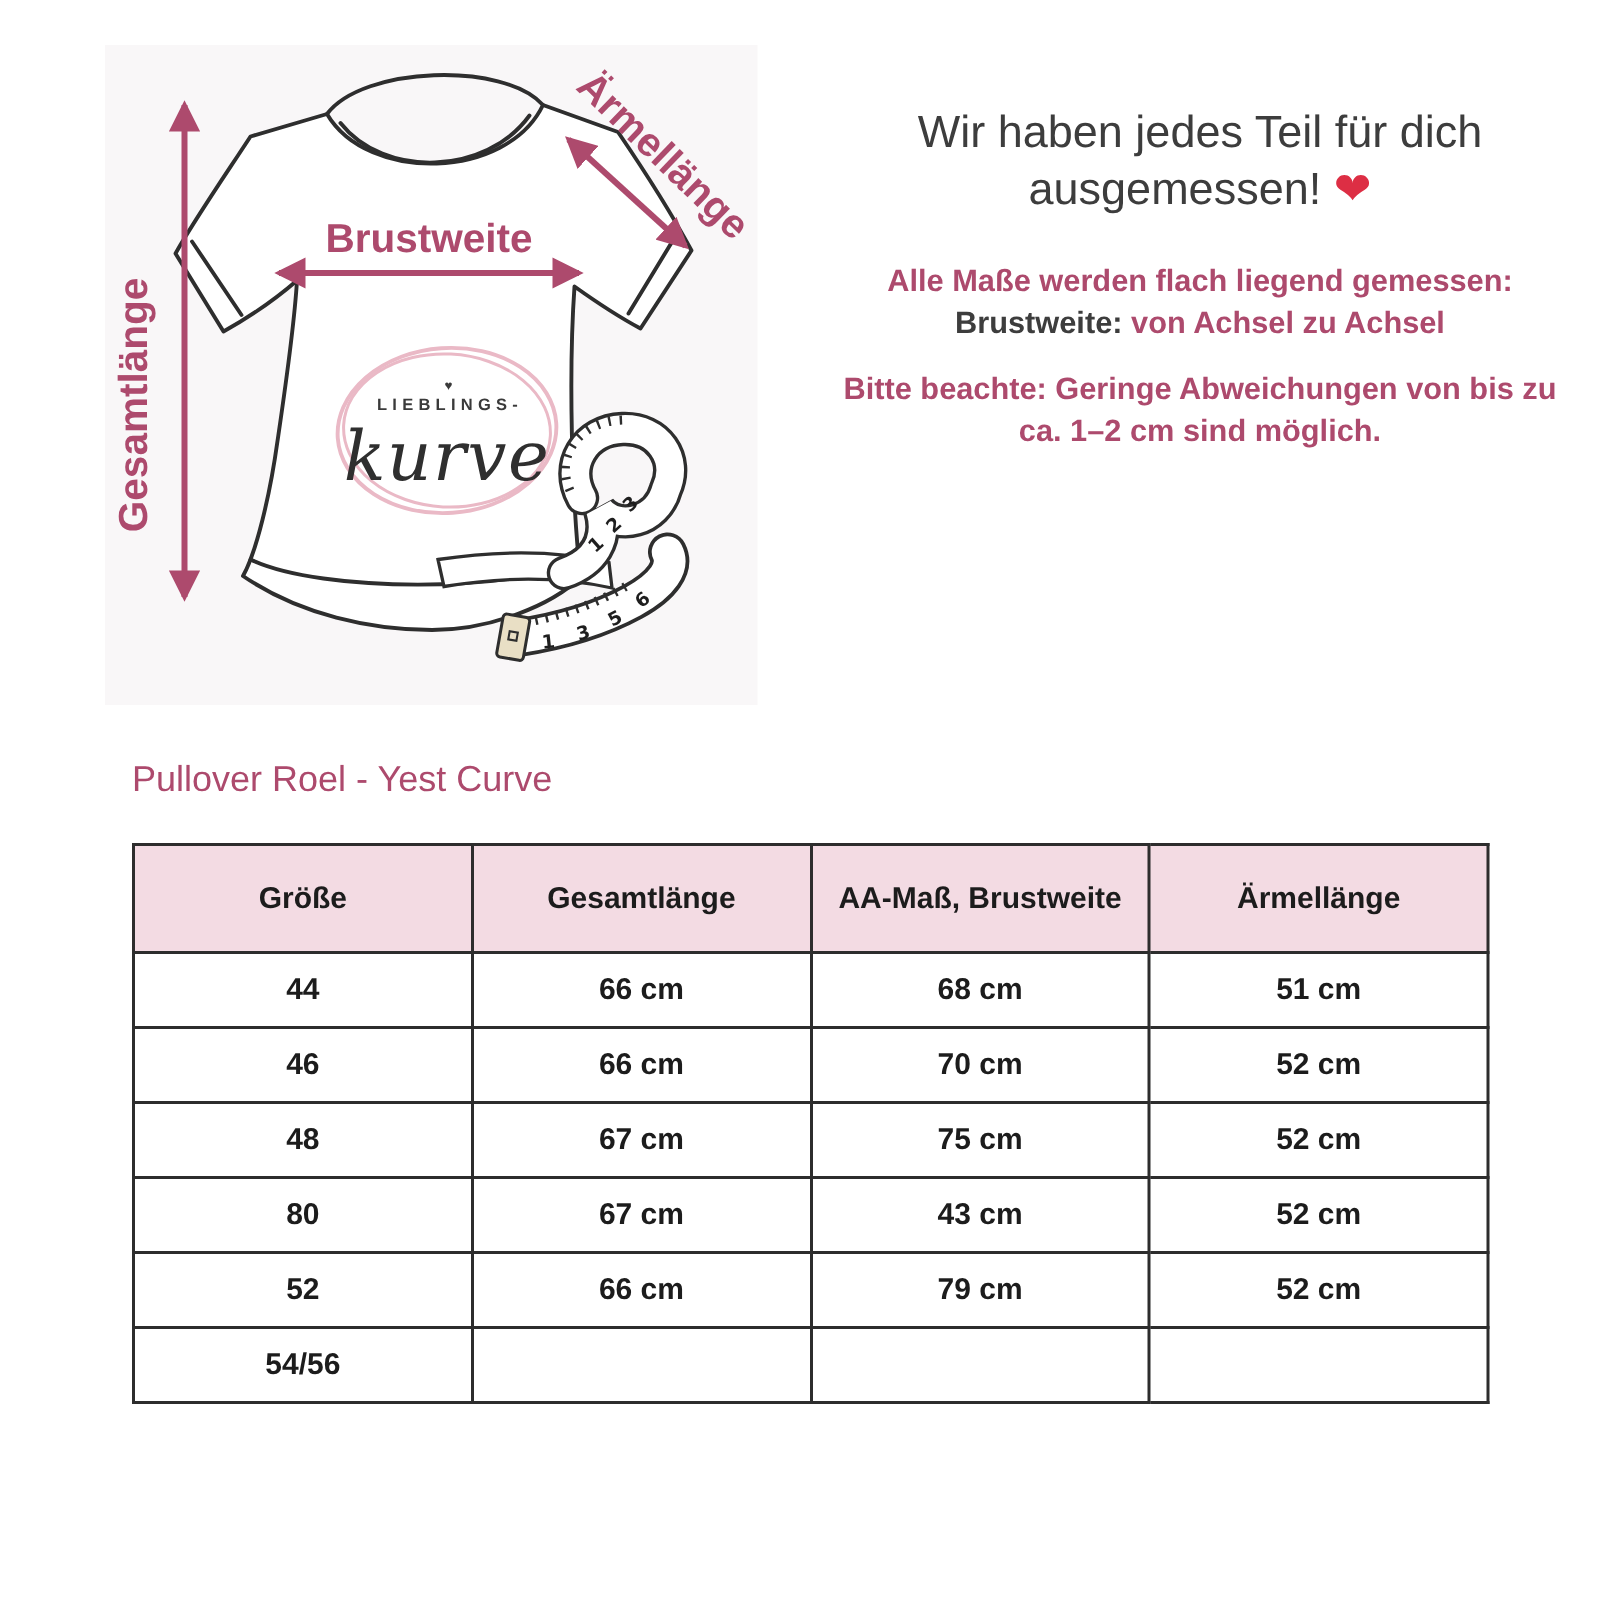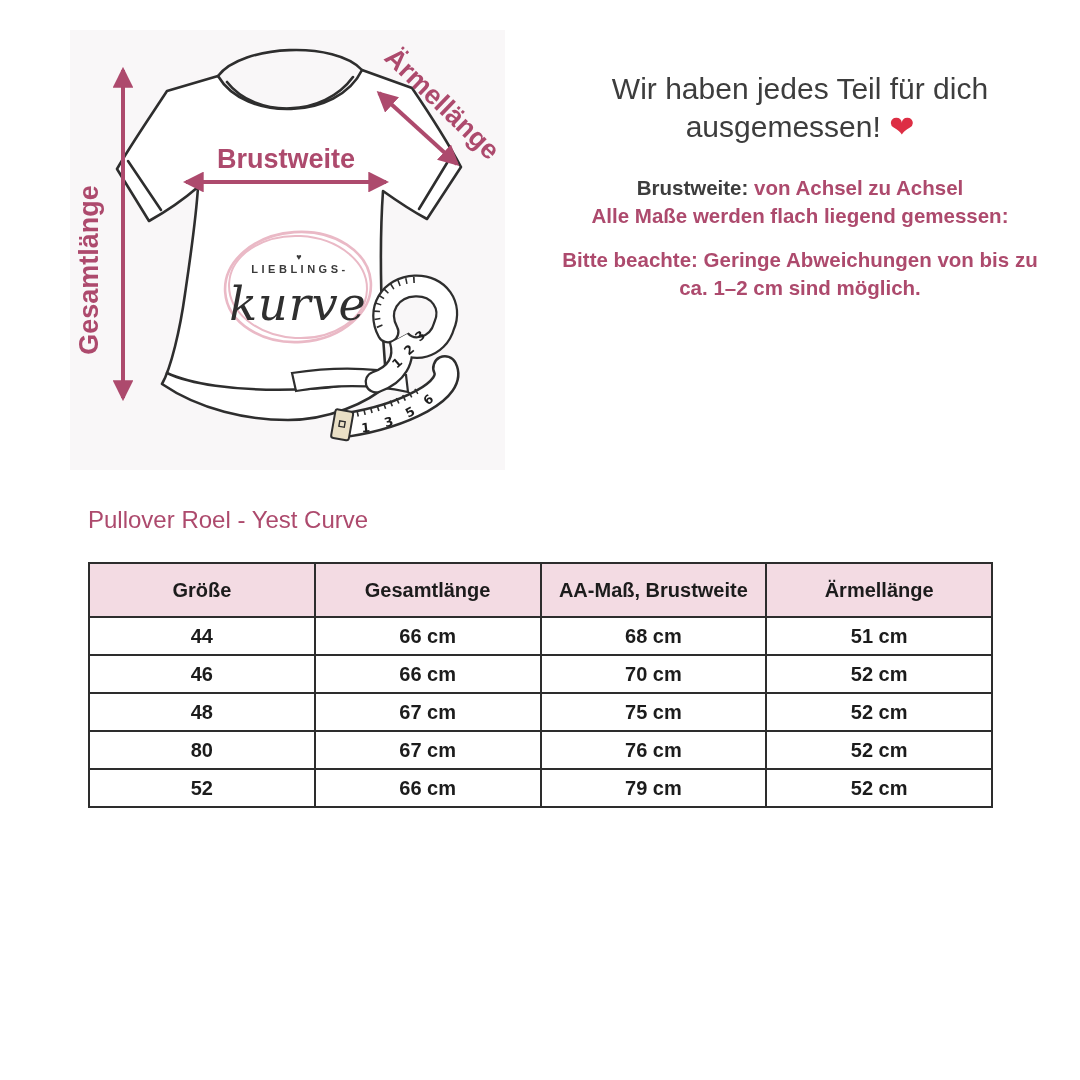--- a/index.html
+++ b/index.html
@@ -71,25 +71,25 @@
   }
   .size-table th, .size-table td {
     border: 2.5px solid var(--table_border);
     text-align: center;
     font-weight: 700;
     color: #1c1c1c;
     width: 25%;
   }
   .size-table th {
     background: var(--table_header_bg);
-    height: 54px;
+    height: 72px;
     font-size: 20px;
   }
   .size-table td {
-    height: 38px;
+    height: 50px;
     font-size: 20px;
     background: #ffffff;
   }
 </style>
 </head>
 <body>
 
 <div class="canvas">
 
   <div class="illustration">
@@ -158,22 +158,22 @@
       </g>
       <text class="meas-label" style="fill:var(--pink)" x="216" y="138" text-anchor="middle">Brustweite</text>
       <text class="meas-label" style="fill:var(--pink)" transform="rotate(-90 28 240)" x="28" y="240" text-anchor="middle">Gesamtlänge</text>
       <text class="meas-label" style="fill:var(--pink)" transform="rotate(44 366 80)" x="366" y="80" text-anchor="middle">Ärmellänge</text>
     </svg>
   </div>
 
   <div class="info">
     <h1><span>Wir haben jedes Teil für dich ausgemessen!</span> <span class="heart">❤</span></h1>
     <div class="measures">
+      <p>Alle Maße werden flach liegend gemessen:</p>
       <p><span class="term">Brustweite:</span><span> von Achsel zu Achsel</span></p>
-      <p>Alle Maße werden flach liegend gemessen:</p>
     </div>
     <p class="note">Bitte beachte: Geringe Abweichungen von bis zu ca. 1–2 cm sind möglich.</p>
   </div>
 
   <h2 class="table-title">Pullover Roel - Yest Curve</h2>
 
   <table class="size-table">
     <thead>
       <tr>
         <th>Größe</th>
@@ -197,25 +197,31 @@
       </tr>
       <tr>
         <td>48</td>
         <td>67 cm</td>
         <td>75 cm</td>
         <td>52 cm</td>
       </tr>
       <tr>
         <td>80</td>
         <td>67 cm</td>
-        <td>76 cm</td>
+        <td>43 cm</td>
         <td>52 cm</td>
       </tr>
       <tr>
         <td>52</td>
         <td>66 cm</td>
         <td>79 cm</td>
         <td>52 cm</td>
       </tr>
+      <tr>
+        <td>54/56</td>
+        <td></td>
+        <td></td>
+        <td></td>
+      </tr>
     </tbody>
   </table>
 
 </div>
 
 </body></html>

